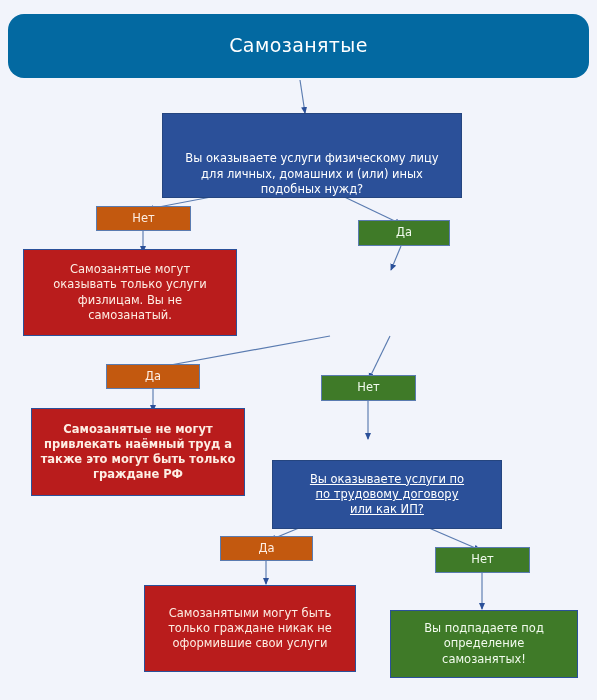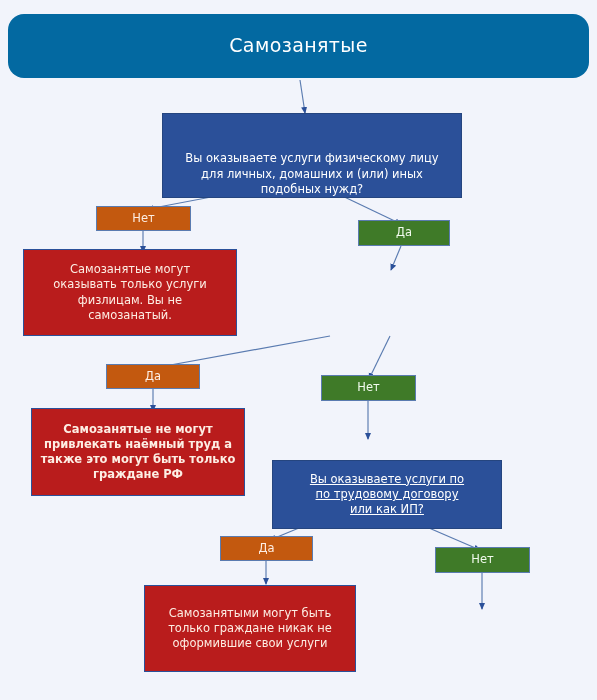--- a/index.html
+++ b/index.html
@@ -177,14 +177,19 @@
   <div class="node lbl-green" style="left:435px; top:547px; width:95px; height:26px;">
     <span class="txt">Нет</span>
   </div>
 
   <div class="node res-orange" style="left:144px; top:585px; width:212px; height:87px;">
     <span class="txt">Самозанятыми могут быть
 только граждане никак не
 оформившие свои услуги</span>
   </div>
 
+  <div class="node res-green" style="left:390px; top:610px; width:188px; height:68px;">
+    <span class="txt">Вы подпадаете под
+определение
+самозанятых!</span>
+  </div>
 
 </div>
 
 </body></html>

